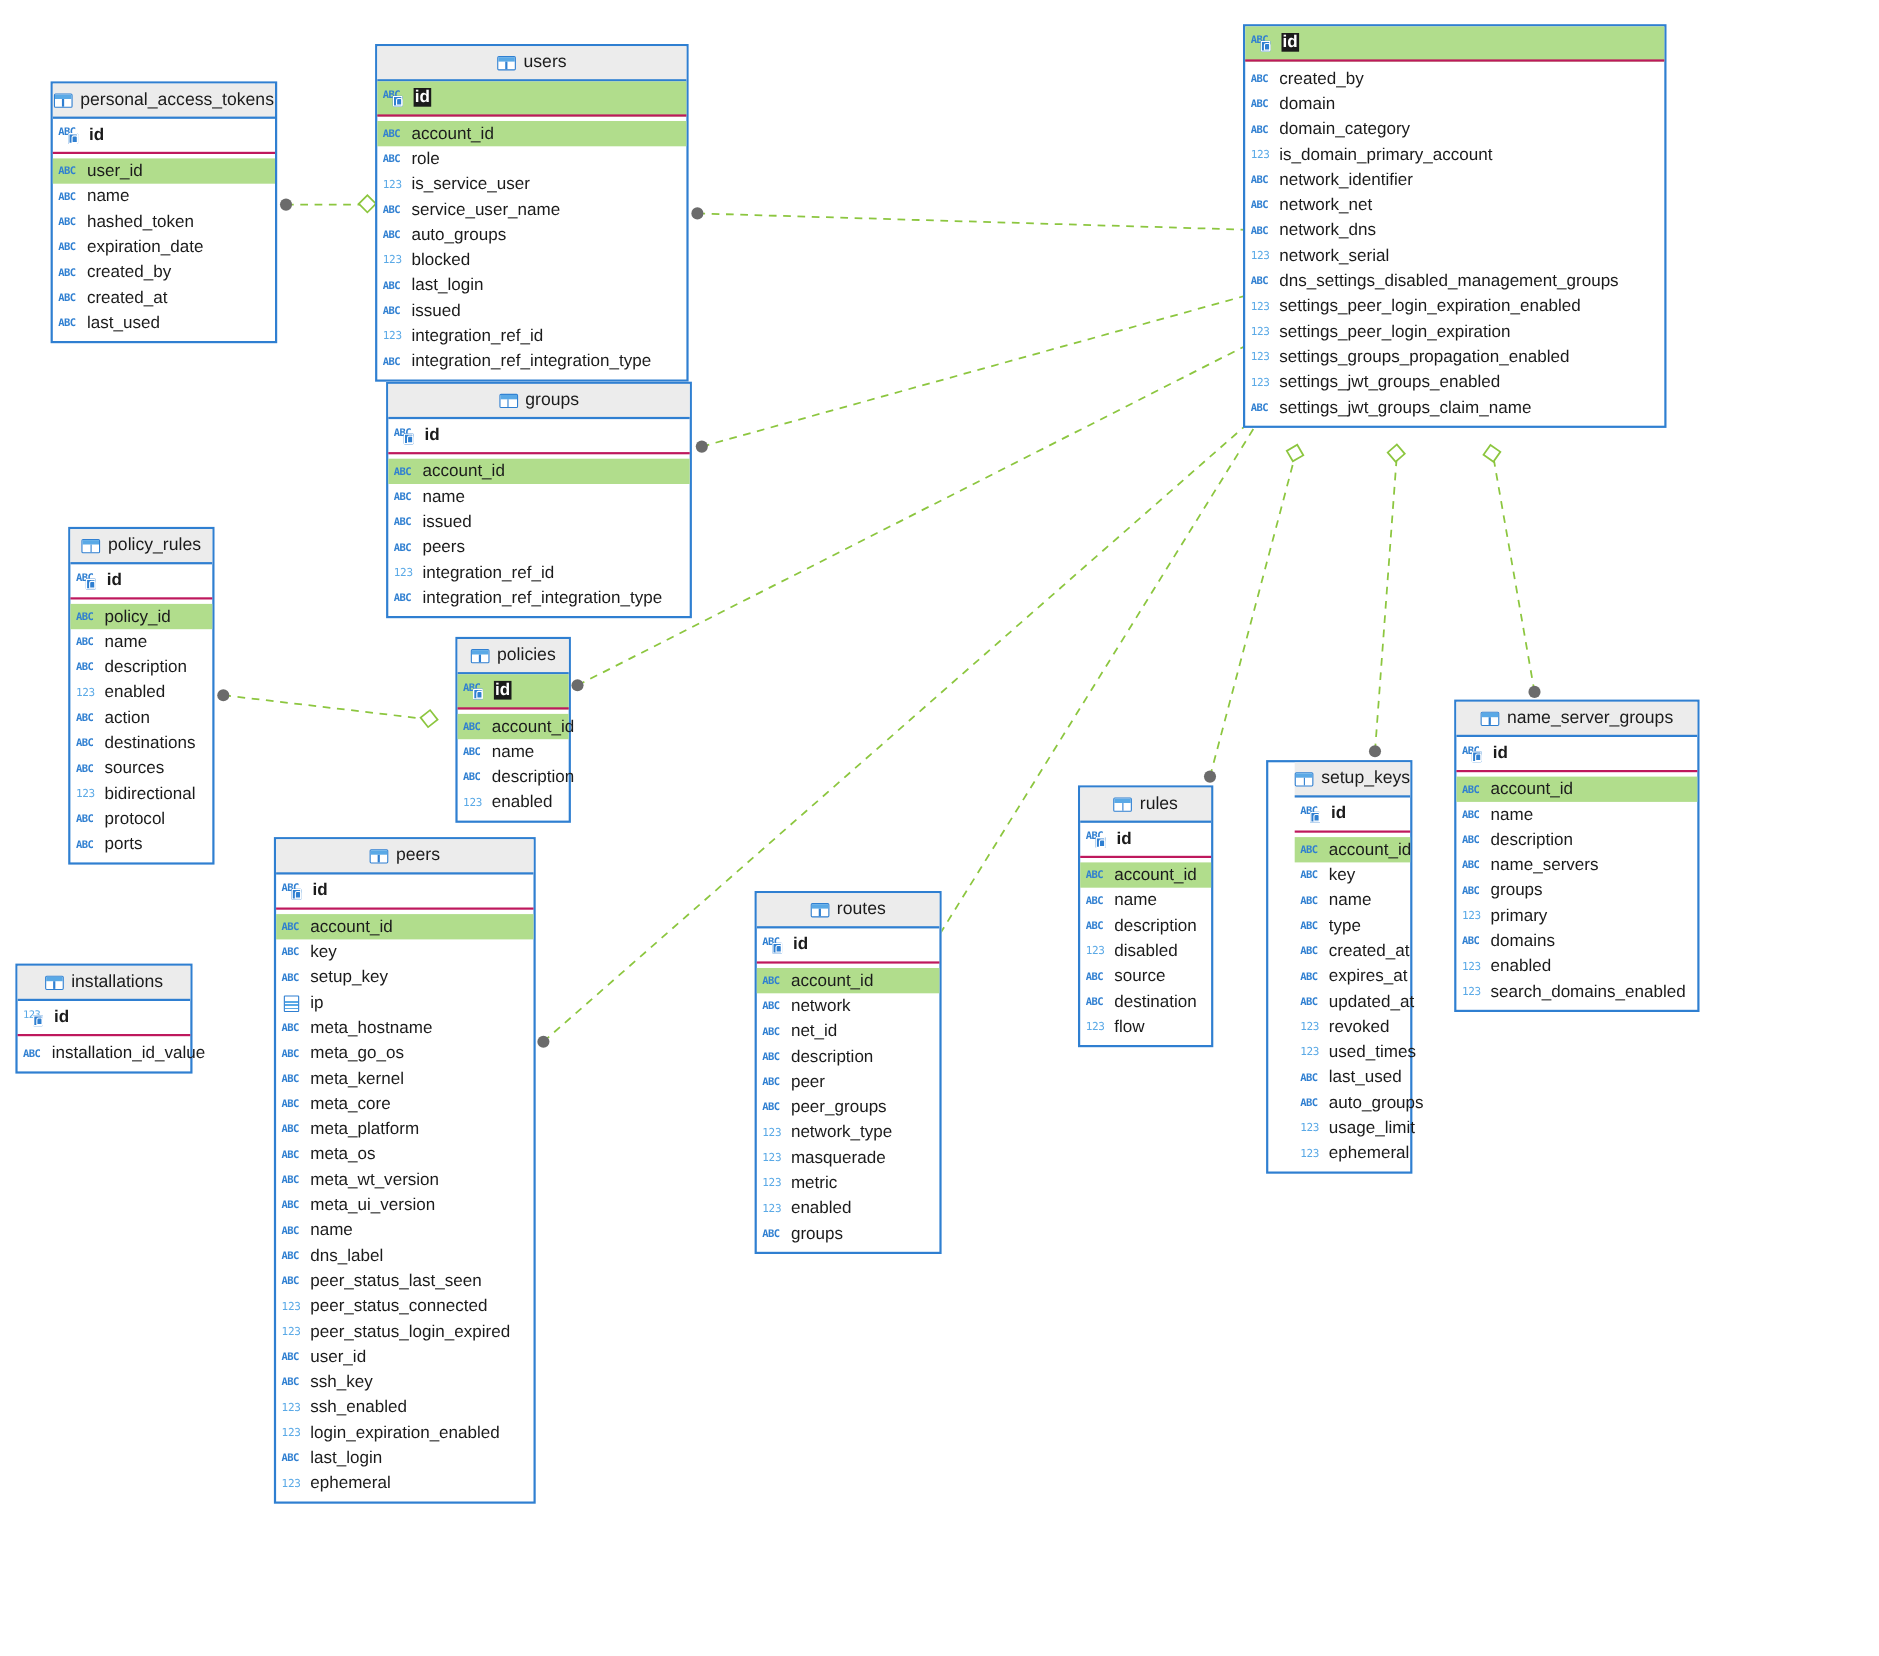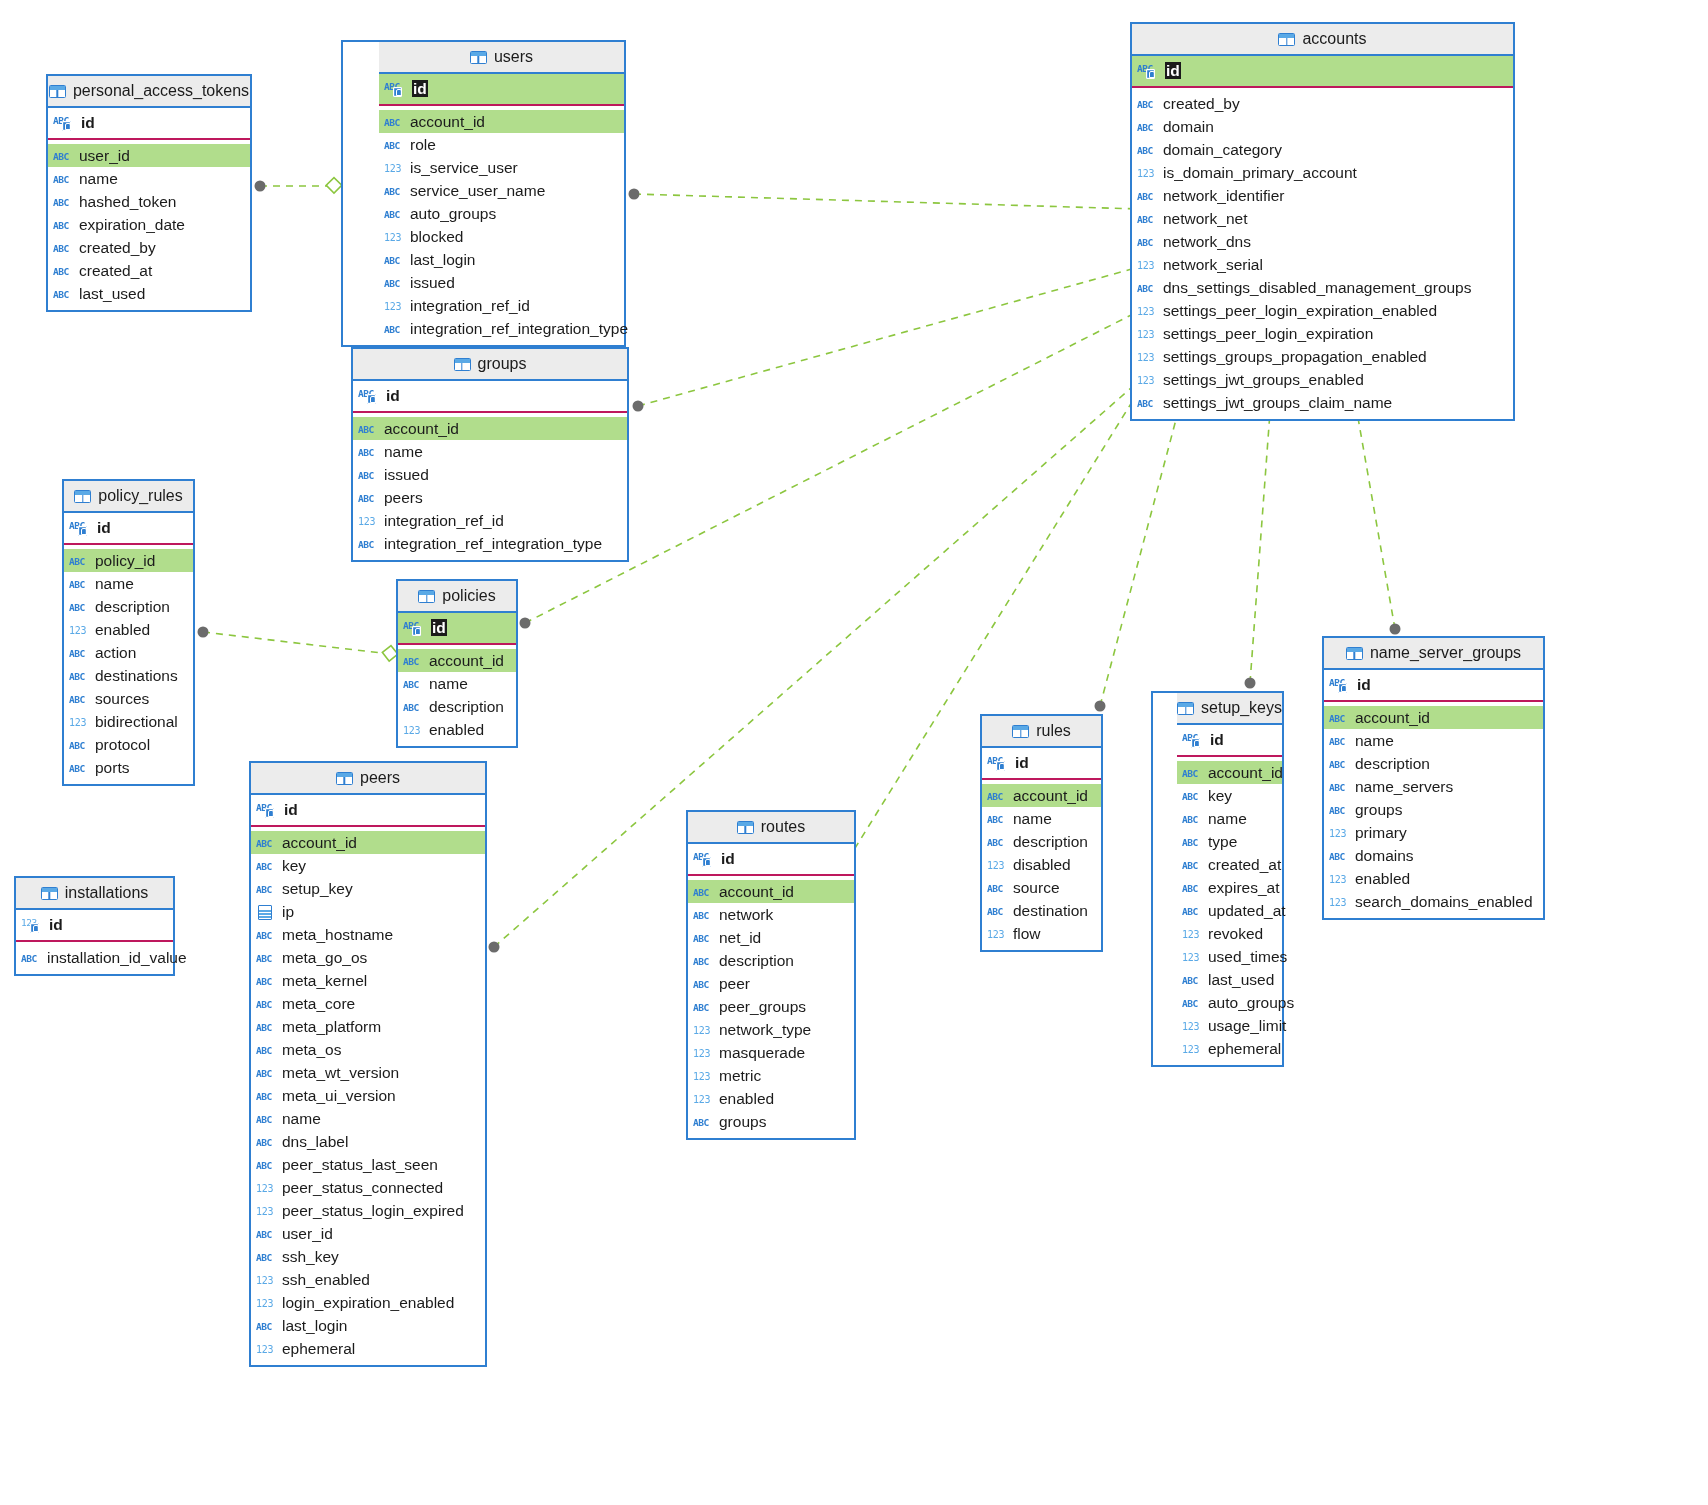--- a/index.html
+++ b/index.html
@@ -207,21 +207,21 @@
           <div class="row">
             <span class="ticon abc"></span>
             <span class="fname">created_at</span>
           </div>
           <div class="row">
             <span class="ticon abc"></span>
             <span class="fname">last_used</span>
           </div>
         </div>
       </div>
-      <div class="tbl" style="left: 341px; top: 40px; width: 285px; padding-left: 36px;">
+      <div class="tbl" style="left: 341px; top: 40px; width: 285px;">
         <div class="tbl-head">
           <span class="tglyph"></span>
           <span>users</span>
         </div>
         <div class="tbl-pk hl">
           <span class="pkicon abc">
             <span class="pkkey"></span>
           </span>
           <span class="fname"><span class="match">id</span></span>
         </div>
@@ -262,24 +262,20 @@
             <span class="ticon num"></span>
             <span class="fname">integration_ref_id</span>
           </div>
           <div class="row">
             <span class="ticon abc"></span>
             <span class="fname">integration_ref_integration_type</span>
           </div>
         </div>
       </div>
       <div class="tbl" style="left: 1130px; top: 22px; width: 385px;">
-        <div class="tbl-head">
-          <span class="tglyph"></span>
-          <span>accounts</span>
-        </div>
         <div class="tbl-pk hl">
           <span class="pkicon abc">
             <span class="pkkey"></span>
           </span>
           <span class="fname"><span class="match">id</span></span>
         </div>
         <div class="tbl-body">
           <div class="row">
             <span class="ticon abc"></span>
             <span class="fname">created_by</span>
@@ -423,21 +419,21 @@
           <div class="row">
             <span class="ticon abc"></span>
             <span class="fname">protocol</span>
           </div>
           <div class="row">
             <span class="ticon abc"></span>
             <span class="fname">ports</span>
           </div>
         </div>
       </div>
-      <div class="tbl" style="left: 396px; top: 579px; width: 122px;">
+      <div class="tbl" style="left: 414px; top: 579px; width: 105px;">
         <div class="tbl-head">
           <span class="tglyph"></span>
           <span>policies</span>
         </div>
         <div class="tbl-pk hl">
           <span class="pkicon abc">
             <span class="pkkey"></span>
           </span>
           <span class="fname"><span class="match">id</span></span>
         </div>

